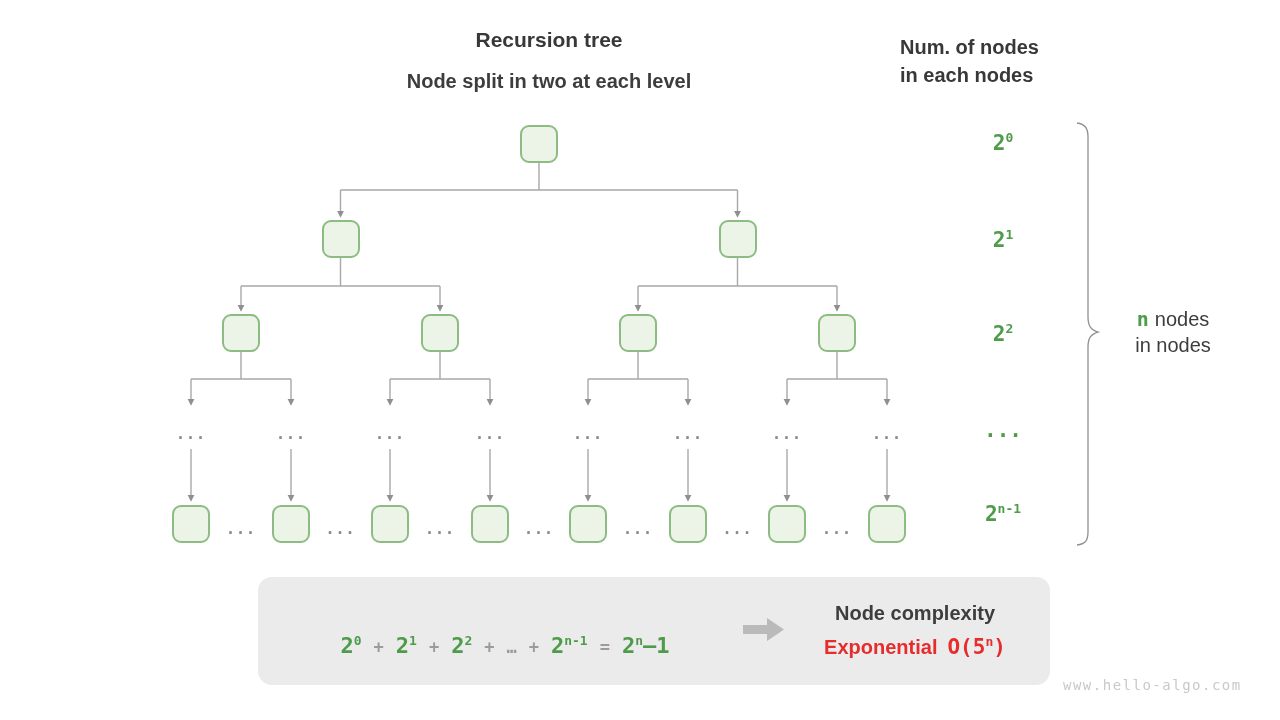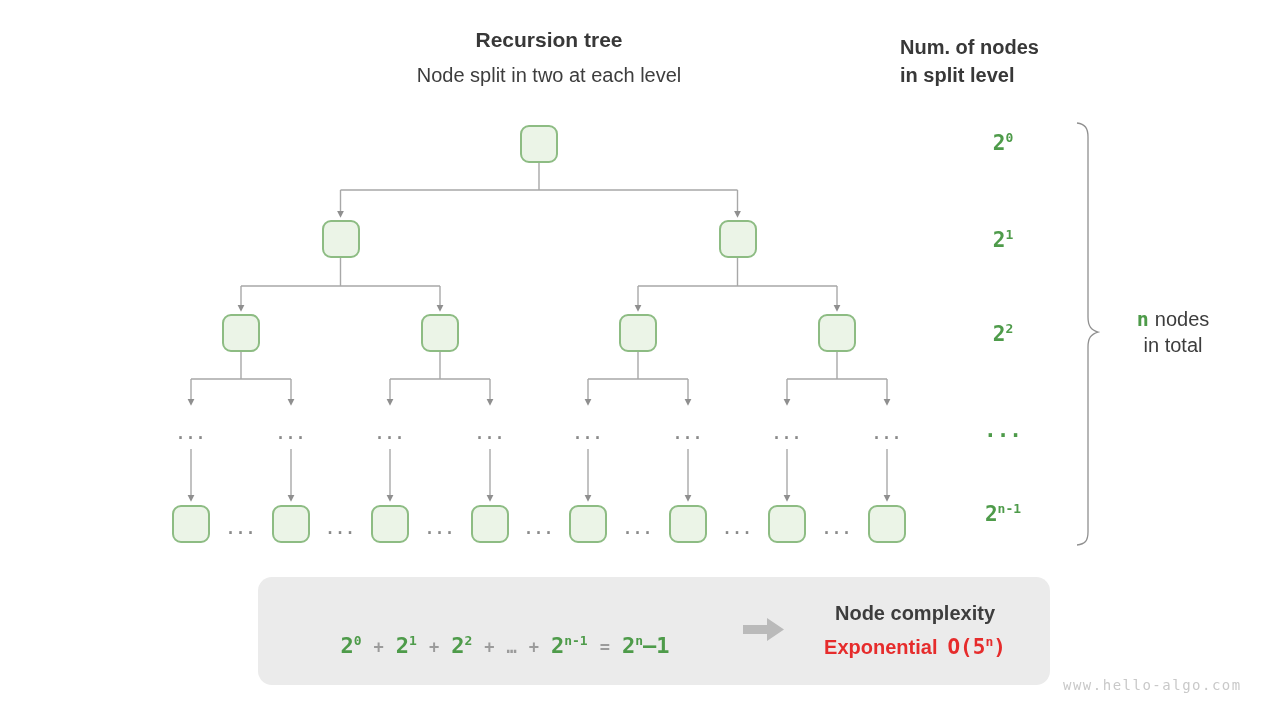--- a/index.html
+++ b/index.html
@@ -20,21 +20,21 @@
   html,body{background:#ffffff;}
   .canvas{
     position:relative;width:1280px;height:720px;background:#ffffff;overflow:hidden;
     font-family:"Liberation Sans",sans-serif;color:var(--dark);
   }
   .abs{position:absolute;}
 
   
   .title-block{left:339px;top:28px;width:420px;text-align:center;}
   .main-title{font-size:21px;font-weight:700;color:#383838;}
-  .sub-title{font-size:20px;font-weight:400;margin-top:12px;color:#3d3d3d;}
+  .sub-title{font-size:20px;font-weight:700;margin-top:18px;color:#3d3d3d;}
   .right-header{left:900px;top:33px;width:205px;text-align:left;
     font-size:20px;font-weight:700;line-height:28px;color:#383838;}
 
   
   #connector-svg{left:0;top:0;pointer-events:none;}
 
   
   .tree-node{
     position:absolute;width:38px;height:38px;border-radius:9px;
     border:2px solid var(--node-border);background:var(--node-fill);
@@ -119,21 +119,21 @@
     <path id="brace-path" d="M1077,123 C1085,124 1088,128 1088,137 L1088,317 C1088,326 1091,330 1098,332
              C1091,334 1088,338 1088,347 L1088,532 C1088,541 1085,544 1077,545" stroke="#909090" stroke-width="1.3" fill="none"></path>
   </svg>
 
   <div class="abs title-block">
     <div class="main-title">Recursion tree</div>
     <div class="sub-title">Node split in two at each level</div>
   </div>
   <div class="abs right-header">
     <div>Num. of nodes</div>
-    <div>in split level</div>
+    <div>in each nodes</div>
   </div>
 
   <div id="tree-layer">
       <div class="tree-node" style="left: 520px; top: 125px;"></div>
       <div class="tree-node" style="left: 321.5px; top: 220px;"></div>
       <div class="tree-node" style="left: 718.5px; top: 220px;"></div>
       <div class="tree-node" style="left: 222px; top: 314px;"></div>
       <div class="tree-node" style="left: 421px; top: 314px;"></div>
       <div class="tree-node" style="left: 619px; top: 314px;"></div>
       <div class="tree-node" style="left: 818px; top: 314px;"></div>
@@ -162,21 +162,21 @@
       <div class="tree-dots" style="left: 837px; top: 529px;">...</div>
       <div class="level-label" style="top: 142px;">2<sup>0</sup></div>
       <div class="level-label" style="top: 239px;">2<sup>1</sup></div>
       <div class="level-label" style="top: 333px;">2<sup>2</sup></div>
       <div class="level-label" style="top: 430px;">...</div>
       <div class="level-label" style="top: 513px;">2<sup>n-1</sup></div>
     </div>
 
   <div class="abs brace-note">
     <div><span class="n-hl">n</span><span>nodes</span></div>
-    <div>in total</div>
+    <div>in nodes</div>
   </div>
 
   <div class="abs panel">
     <div class="formula" id="formula">
         <span class="tok tok-green">2<sup>0</sup></span>
         <span class="tok tok-gray">+</span>
         <span class="tok tok-green">2<sup>1</sup></span>
         <span class="tok tok-gray">+</span>
         <span class="tok tok-green">2<sup>2</sup></span>
         <span class="tok tok-gray">+</span>

